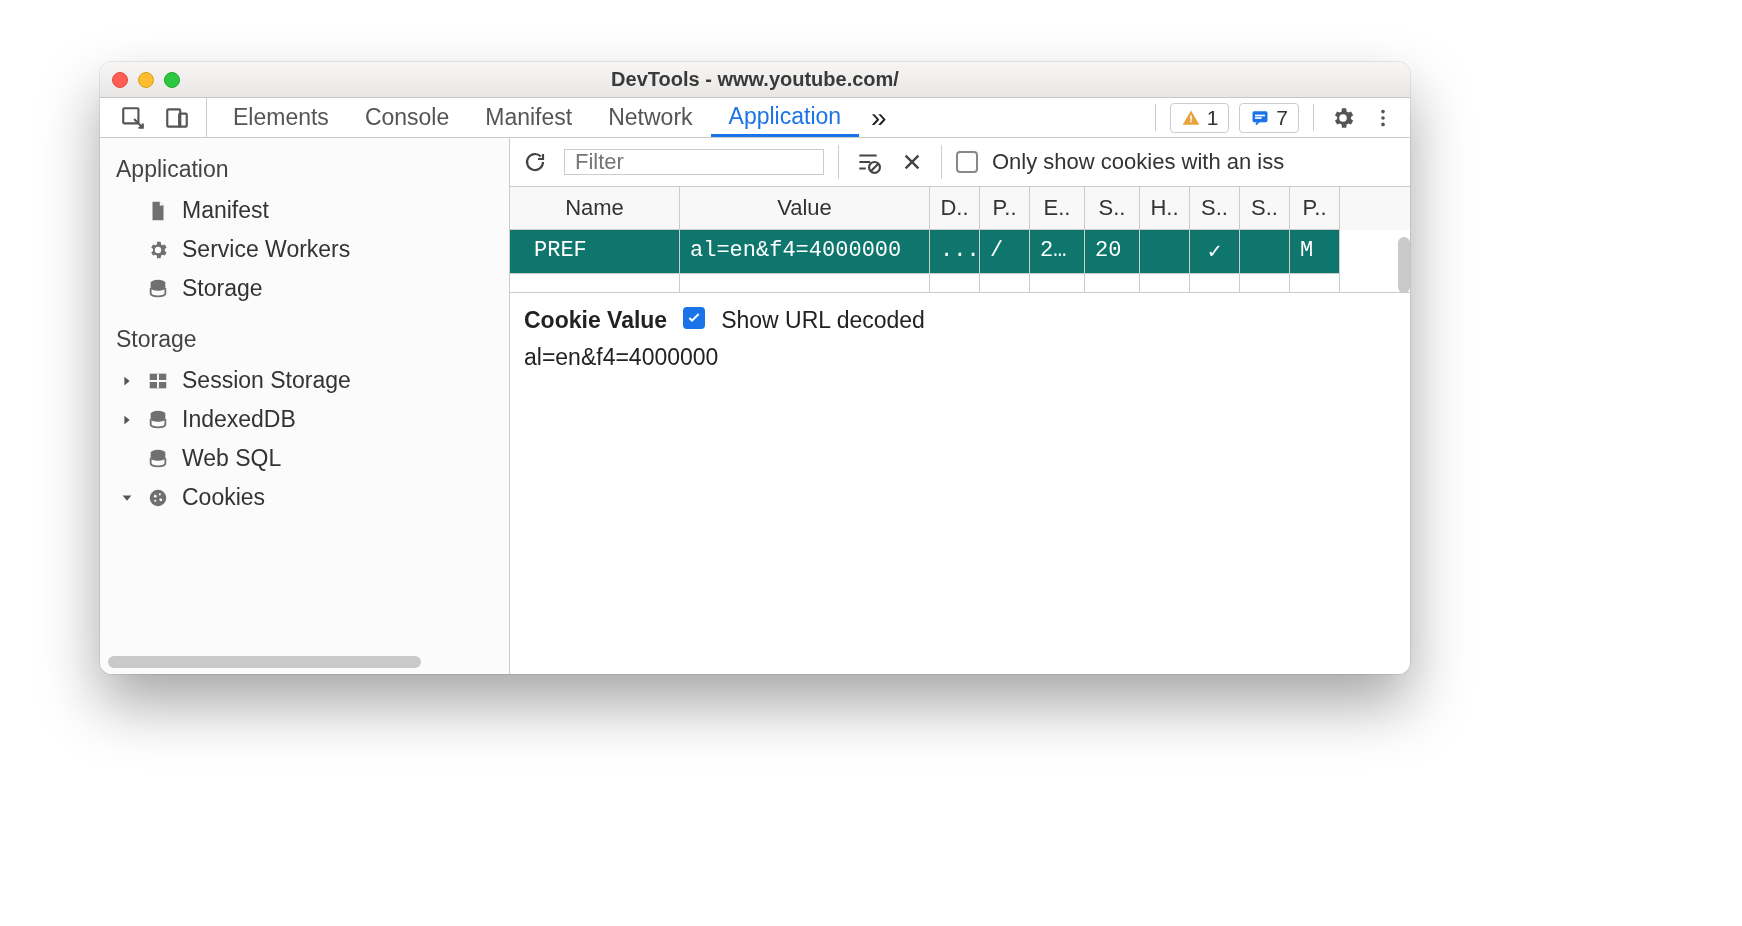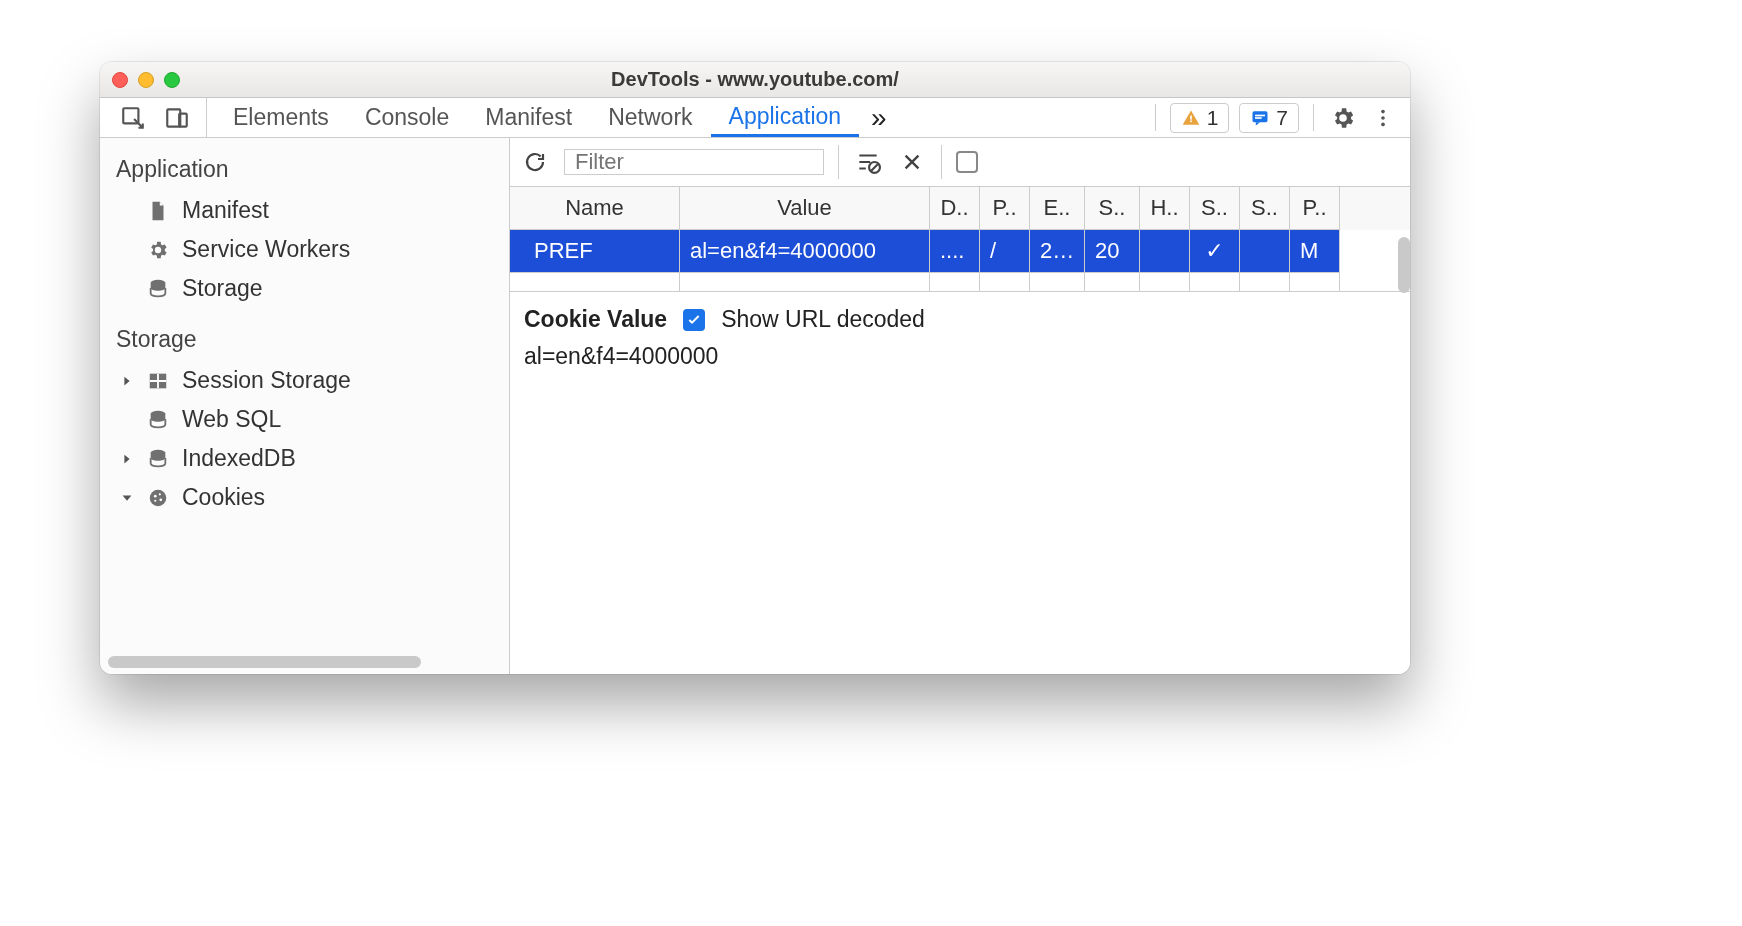--- a/index.html
+++ b/index.html
@@ -130,31 +130,31 @@
     grid-template-columns: 170px 250px 50px 50px 55px 55px 50px 50px 50px 50px;
   }
   .thead { background:#f8f8f8;text-align:center; }
   .th, .td {
     border-right:1px solid #ccc;
     border-bottom:1px solid #ccc;
     padding: 8px 10px;
     white-space:nowrap; overflow:hidden; text-overflow:clip;
   }
   .th { color:#333; cursor:pointer;}
-  .trow.sel .td { background:#1d4ed8; color:#fff; }
+  .trow.sel .td { background:#0f766e; color:#fff;font-family:Liberation Mono, monospace; }
   .trow.after .td { border-bottom: none; height: 18px; padding:0; border-top:none;}
   .table-scrollthumb{
     position:absolute; right:0; top:50px; width:12px; height:56px;
     background:#c9c9c9; border-radius:6px;
   }
   
   .details {
     flex:1; border-top:1px solid #ccc; padding:14px 14px; font-size:23px;
   }
-  .details-row { display:flex; align-items:center; gap:16px; margin-bottom:10px;}
+  .details-row { display:flex; align-items:flex-start; gap:16px; margin-bottom:10px;}
   .cv-label { font-weight:700; }
   .decoded { color:#222; }
   
   svg { display:block; }
 </style>
 </head>
 <body>
 <div class="backdrop">
 
 <div class="window">
@@ -273,44 +273,44 @@
           </span>
           <span class="ico">
             <svg viewBox="0 0 24 24" width="22" height="22" fill="#707070">
                   <rect x="3" y="4" width="18" height="16"></rect>
                   <path stroke="#fff" stroke-width="2" d="M3 12h18M12 4v16"></path>
                 </svg>
           </span>
           <span>Session Storage</span>
         </div>
         <div class="item">
-          <span class="noarrow"></span>
+          <span class="arrow">
+            <svg viewBox="0 0 16 16" width="14" height="14" fill="#555">
+                  <path d="M5 3l6 5-6 5z"></path>
+                </svg>
+          </span>
           <span class="ico">
             <svg viewBox="0 0 24 24" width="22" height="22" fill="#707070">
                   <ellipse cx="12" cy="5" rx="8" ry="3"></ellipse>
                   <path d="M4 5v6c0 1.7 3.6 3 8 3s8-1.3 8-3V5"></path>
                   <path d="M4 11v6c0 1.7 3.6 3 8 3s8-1.3 8-3v-6" fill="none" stroke="#707070" stroke-width="2"></path>
                 </svg>
           </span>
-          <span>Web SQL</span>
-        </div>
-        <div class="item">
-          <span class="arrow">
-            <svg viewBox="0 0 16 16" width="14" height="14" fill="#555">
-                  <path d="M5 3l6 5-6 5z"></path>
-                </svg>
-          </span>
+          <span>IndexedDB</span>
+        </div>
+        <div class="item">
+          <span class="noarrow"></span>
           <span class="ico">
             <svg viewBox="0 0 24 24" width="22" height="22" fill="#707070">
                   <ellipse cx="12" cy="5" rx="8" ry="3"></ellipse>
                   <path d="M4 5v6c0 1.7 3.6 3 8 3s8-1.3 8-3V5"></path>
                   <path d="M4 11v6c0 1.7 3.6 3 8 3s8-1.3 8-3v-6" fill="none" stroke="#707070" stroke-width="2"></path>
                 </svg>
           </span>
-          <span>IndexedDB</span>
+          <span>Web SQL</span>
         </div>
         <div class="item">
           <span class="arrow">
             <svg viewBox="0 0 16 16" width="14" height="14" fill="#555">
                   <path d="M3 5l5 6 5-6z"></path>
                 </svg>
           </span>
           <span class="ico">
             <svg viewBox="0 0 24 24" width="22" height="22" fill="#707070">
                   <circle cx="12" cy="12" r="9"></circle>
@@ -344,20 +344,21 @@
                 <path d="M15 20 L21 14"></path>
           </svg>
         </div>
         <div class="iconbtn">
           <svg viewBox="0 0 24 24" width="22" height="22" stroke="#444" stroke-width="2.6">
             <path d="M5 5 L19 19 M19 5 L5 19"></path>
           </svg>
         </div>
         <div class="tool-sep"></div>
         <span class="chk"></span>
+        <span class="tool-label">Only show cookies with an iss</span>
       </div>
 
       <div class="table">
         <div class="thead">
           <div class="th">Name</div>
           <div class="th">Value</div>
           <div class="th">D..</div>
           <div class="th">P..</div>
           <div class="th">E..</div>
           <div class="th">S..</div>

